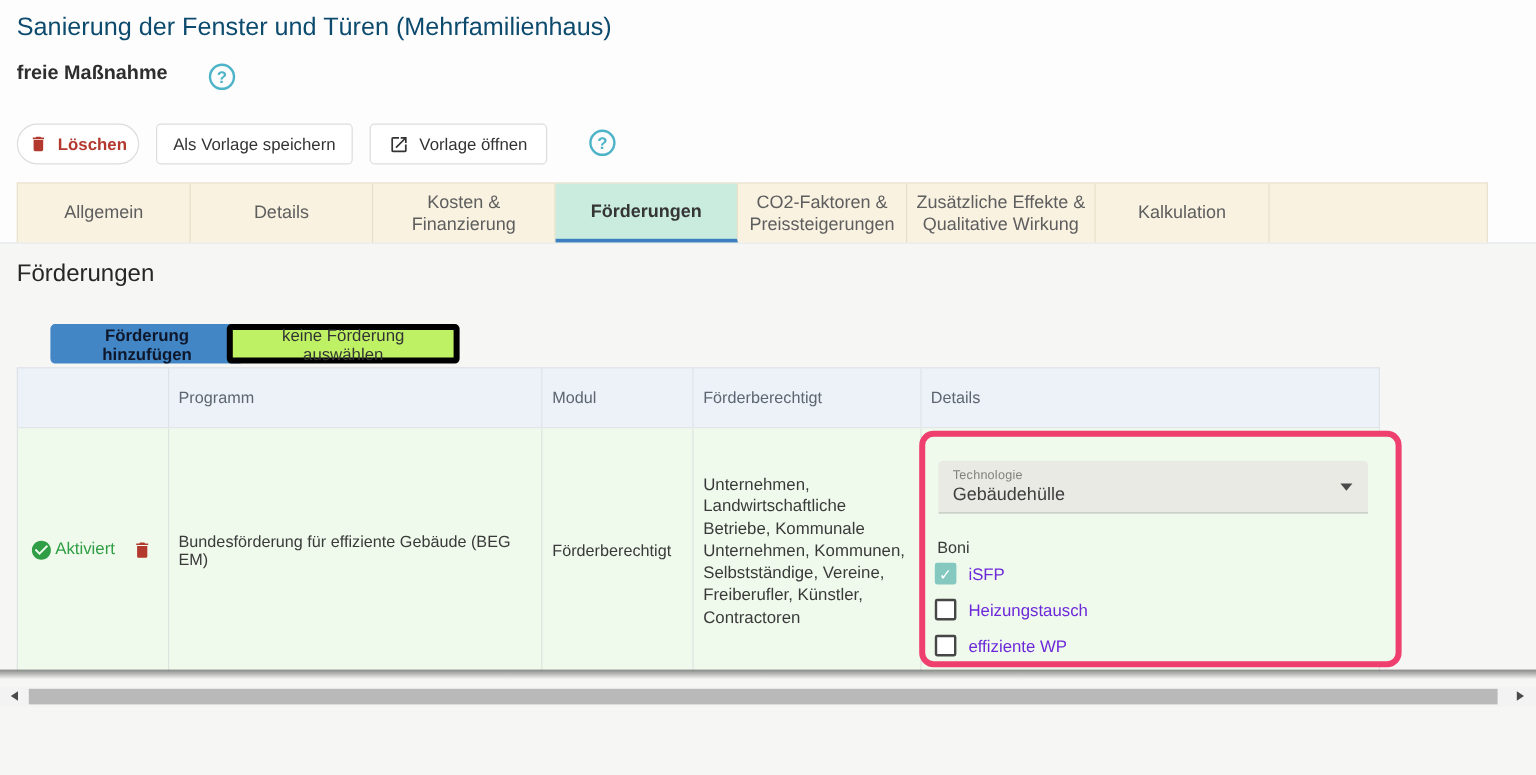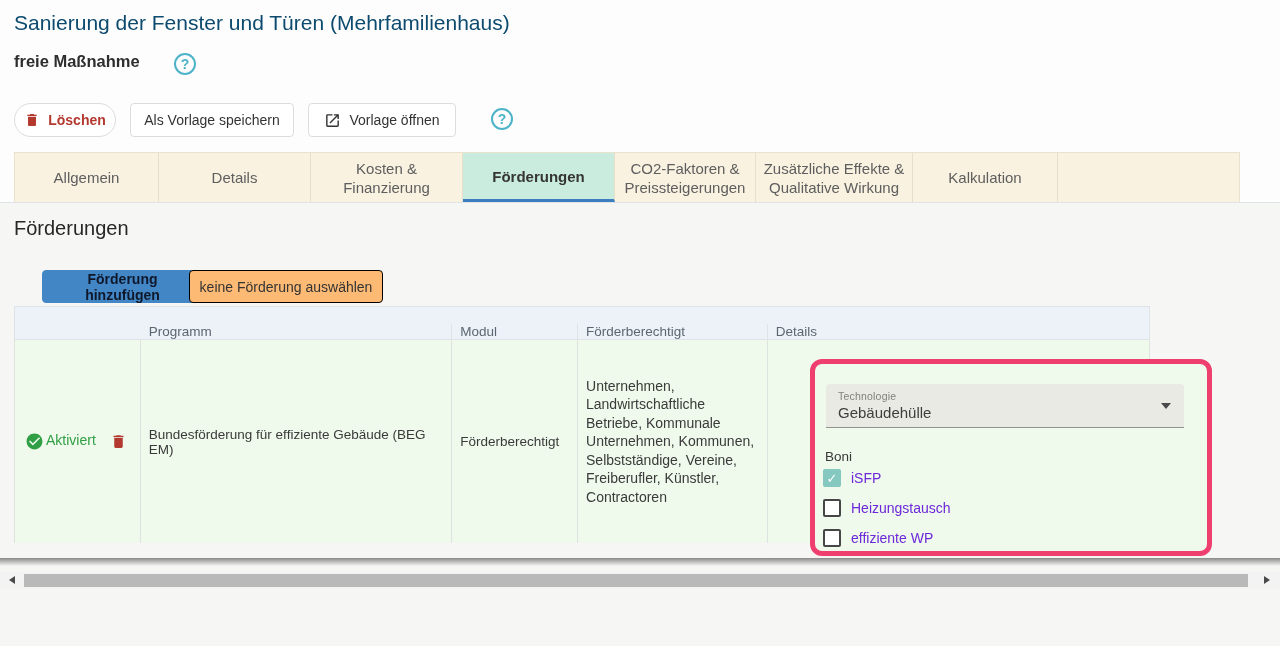--- a/index.html
+++ b/index.html
@@ -53,28 +53,27 @@
   .tab-fill{flex:1;}
 
   
   .section-heading{position:absolute;left:14px;top:217px;font-size:20px;font-weight:400;color:#272727;}
   .action-btn{
     position:absolute;top:270px;height:33px;box-sizing:border-box;border-radius:4px;
     display:flex;align-items:center;justify-content:center;
     font-family:inherit;font-size:14px;cursor:pointer;
   }
   .btn-add{left:14px;width:161px;background:var(--accent-blue,#4286c5);border:1px solid var(--accent-blue,#4286c5);color:#0f172a;font-weight:600;margin-left:28px;}
-  .btn-none{left:189px;width:194px;background:#fdba74;border:1px solid #000000;color:#333;font-weight:400;}
+  .btn-none{left:189px;width:194px;background:#bef264;border:5px solid #000000;color:#333;font-weight:400;}
 
   
   .ftable{position:absolute;left:14px;top:306px;width:1136px;}
   .thead{
-    display:flex;height:34px;box-sizing:border-box;background:var(--table-header-bg,#edf2f9);
+    display:flex;height:51px;box-sizing:border-box;background:var(--table-header-bg,#edf2f9);
     border:1px solid #dfe3e7;
-    align-items:flex-end;
   }
   .th{
     box-sizing:border-box;display:flex;align-items:center;padding-left:8px;
     font-size:13.5px;color:#5d6670;border-right:1px solid #dfe3e7;
   }
   .th:last-child{border-right:none;}
   .trow{
     display:flex;height:203px;box-sizing:border-box;background:var(--row-bg,#effaec);
     border-left:1px solid #dfe3df;border-right:1px solid #dfe3df;
   }
@@ -86,21 +85,21 @@
   .c1{width:126px;} .c2{width:312px;} .c3{width:126px;} .c4{width:190px;} .c5{width:382px;}
   .td.c2{padding-right:8px;}
   .td.c4{font-size:14px;line-height:18.5px;padding-right:8px;}
 
   .status-wrap{display:flex;padding-left:2px;}
   .status-label{color:var(--status-green,#2f9e44);font-size:14px;margin-left:2px;}
   .trash-btn{background:none;border:none;padding:0;margin-left:14px;cursor:pointer;display:flex;align-items:center;}
 
   
   .highlight-box{
-    position:absolute;left:810px;top:359px;width:402px;height:197px;box-sizing:border-box;
+    position:absolute;left:766px;top:359px;width:402px;height:197px;box-sizing:border-box;
     border:5px solid var(--highlight-pink,#ee3f6e);border-radius:12px;
     background:var(--row-bg,#effaec);
   }
   .select-field{
     position:absolute;left:11px;top:20px;width:358px;height:44px;box-sizing:border-box;
     background:var(--select-bg,#e8eae3);border-bottom:1px solid #90948c;
     border-radius:4px 4px 0 0;cursor:pointer;
   }
   .select-label{position:absolute;left:12px;top:6px;font-size:10.5px;color:#80837b;letter-spacing:.2px;}
   .select-value{position:absolute;left:12px;top:20px;font-size:15px;color:#3e3e3e;}

